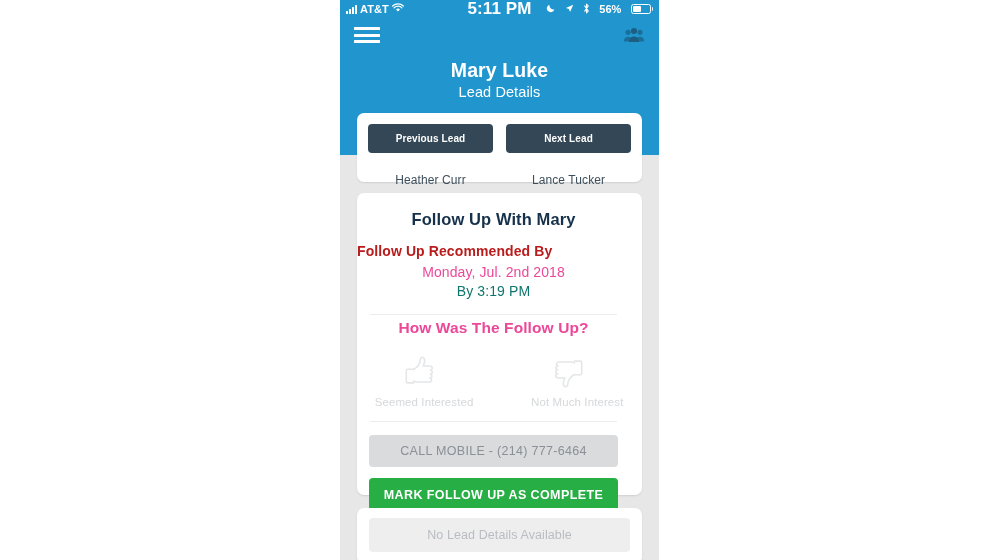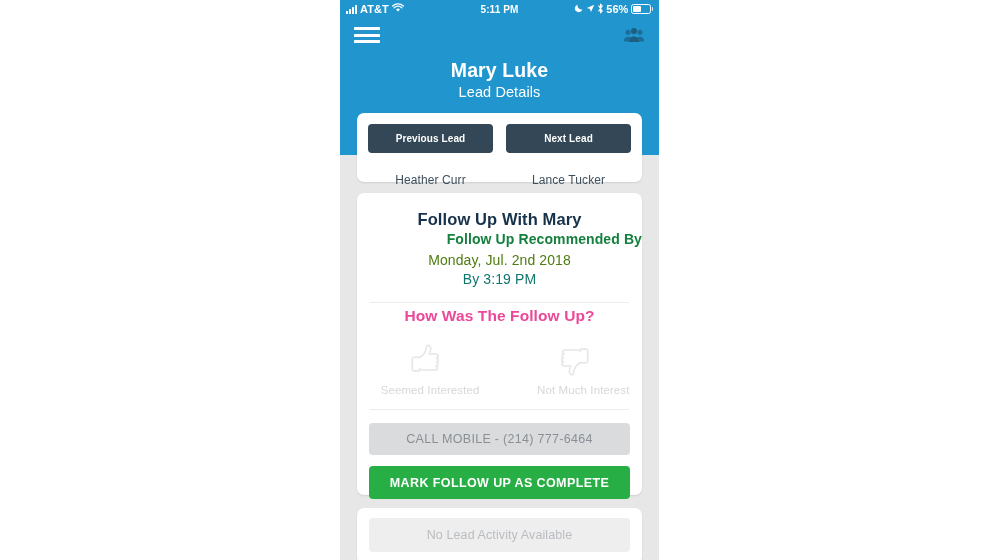--- a/index.html
+++ b/index.html
@@ -56,29 +56,29 @@
     left: 6px;
     display: flex;
     align-items: center;
     gap: 3px;
   }
   .sb-center {
     position: absolute;
     left: 0;
     width: 319px;
     text-align: center;
-    font-size: 10px;
+    font-size: 17px;
     font-weight: bold;
   }
   .sb-right {
     position: absolute;
     right: 6px;
     display: flex;
     align-items: center;
-    gap: 2px;
+    gap: 9px;
   }
   .signal-bars {
     display: inline-flex;
     align-items: flex-end;
     gap: 1px;
     height: 9px;
   }
   .signal-bars i {
     display: block;
     width: 2px;
@@ -211,43 +211,44 @@
   }
   .nav-caption {
     margin-top: 20px;
     font-size: 12px;
     color: #3d4f5c;
     letter-spacing: 0.1px;
   }
   .card-followup {
     top: 193px;
     height: 302px;
-    padding: 15px 0 0 0;
+    padding: 15px 12px 0 0;
   }
   .fu-title {
     text-align: center;
     font-size: 16.5px;
     font-weight: bold;
     color: #16314a;
     letter-spacing: 0.1px;
     line-height: 22px;
   }
   .fu-rec {
-    text-align: right;
+    margin-top: 12px;
+    text-align: left;
     font-size: 14px;
     font-weight: bold;
-    color: #15803d;
+    color: #b91c1c;
     line-height: 19px;
     letter-spacing: 0.1px;
   }
   .fu-date {
     margin-top: 2px;
     text-align: center;
     font-size: 14px;
-    color: #4d7c0f;
+    color: #ec4899;
     line-height: 19px;
     letter-spacing: 0.1px;
   }
   .fu-time {
     text-align: center;
     font-size: 14px;
     color: #0f766e;
     line-height: 19px;
     letter-spacing: 0.1px;
   }
@@ -464,17 +465,17 @@
 
       <div class="divider"></div>
 
       <div class="btn-wrap">
         <button class="call-btn">CALL MOBILE - (214) 777-6464</button>
         <button class="complete-btn">MARK FOLLOW UP AS COMPLETE</button>
       </div>
     </div>
 
     <div class="card card-activity">
-      <div class="activity-empty">No Lead Activity Available</div>
+      <div class="activity-empty">No Lead Details Available</div>
     </div>
 
   </div>
 </div>
 
 </body></html>

